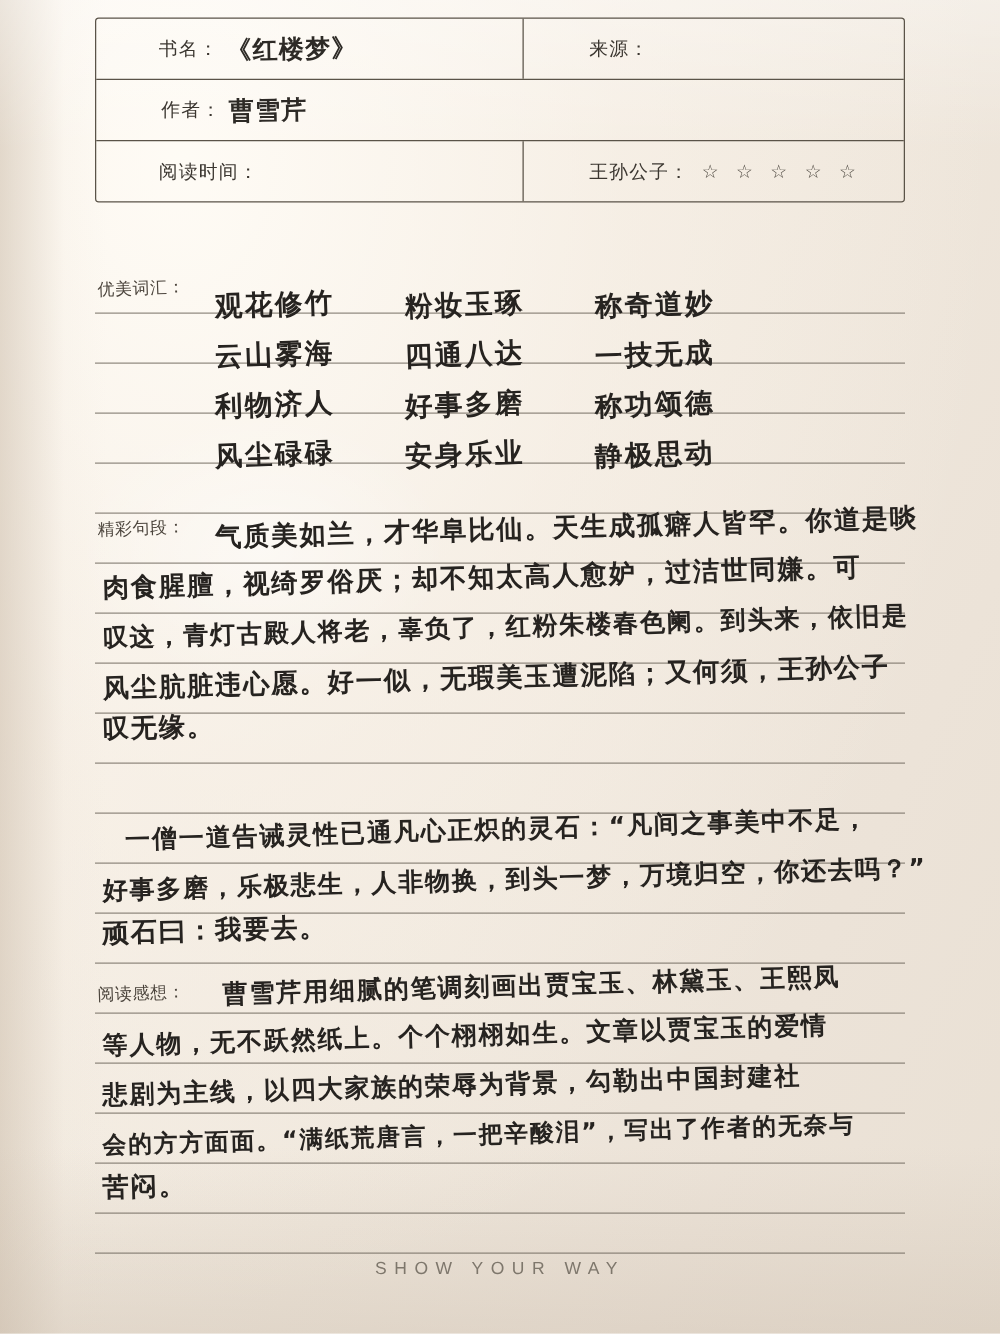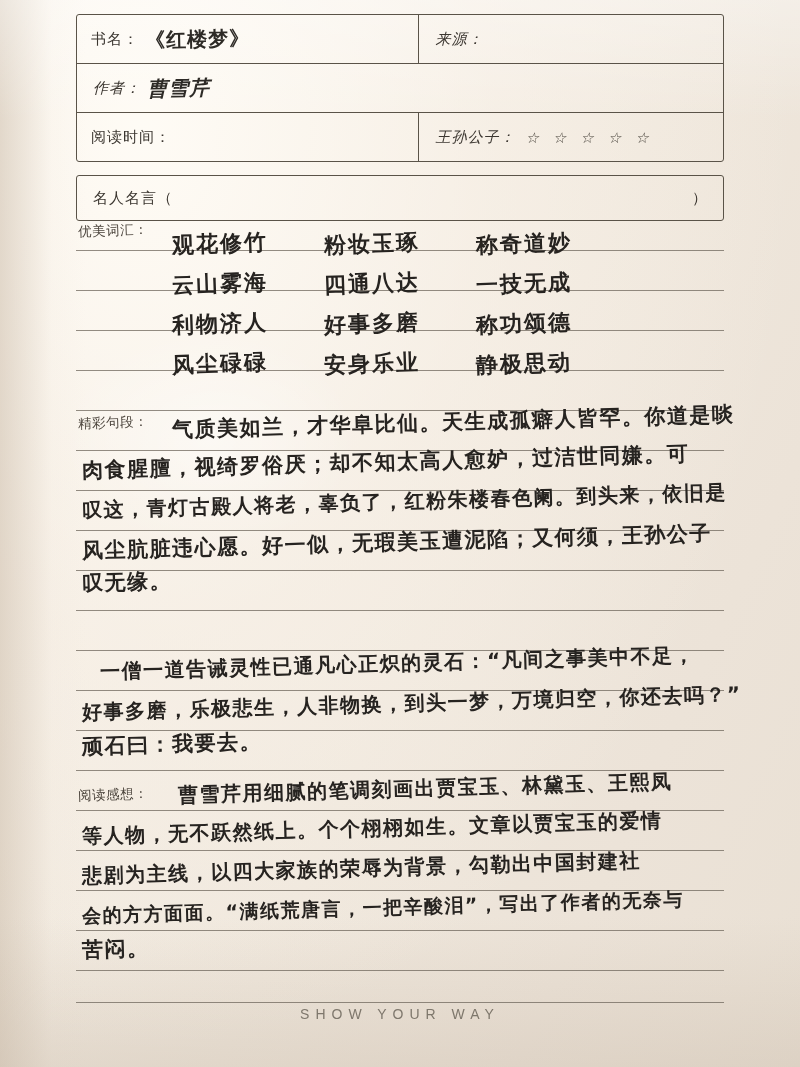--- a/index.html
+++ b/index.html
@@ -71,28 +71,28 @@
     padding-left: 14px;
     box-sizing: border-box;
     border-right: 1.4px solid #5a5348;
   }
   .cellR {
     flex: 1;
     display: flex;
     align-items: center;
     padding-left: 16px;
     box-sizing: border-box;
-    font-style: italic;
   }
   .flabel {
     font-family: "DejaVu Sans", sans-serif;
     font-size: 15px;
     color: #3b3630;
     letter-spacing: 1px;
     white-space: nowrap;
+    margin-left: 36px;
   }
   .fvalue {
     font-family: "DejaVu Sans", sans-serif;
     font-size: 20px;
     color: #2d2a26;
     margin-left: 6px;
     letter-spacing: 1px;
     font-weight: bold;
     transform: rotate(-1.2deg);
   }
@@ -255,24 +255,20 @@
             <span class="star">☆</span>
             <span class="star">☆</span>
             <span class="star">☆</span>
             <span class="star">☆</span>
           </span>
         </div>
       </div>
 
     </div>
 
-    <div class="quotebar">
-      <span class="qleft">名人名言（</span>
-      <span class="qright">）</span>
-    </div>
   </div>
 
   <div id="rules">
     <div class="rule" style="top:38px"></div>
     <div class="rule" style="top:78px"></div>
     <div class="rule" style="top:118px"></div>
     <div class="rule" style="top:158px"></div>
     <div class="rule" style="top:198px"></div>
     <div class="rule" style="top:238px"></div>
     <div class="rule" style="top:278px"></div>

